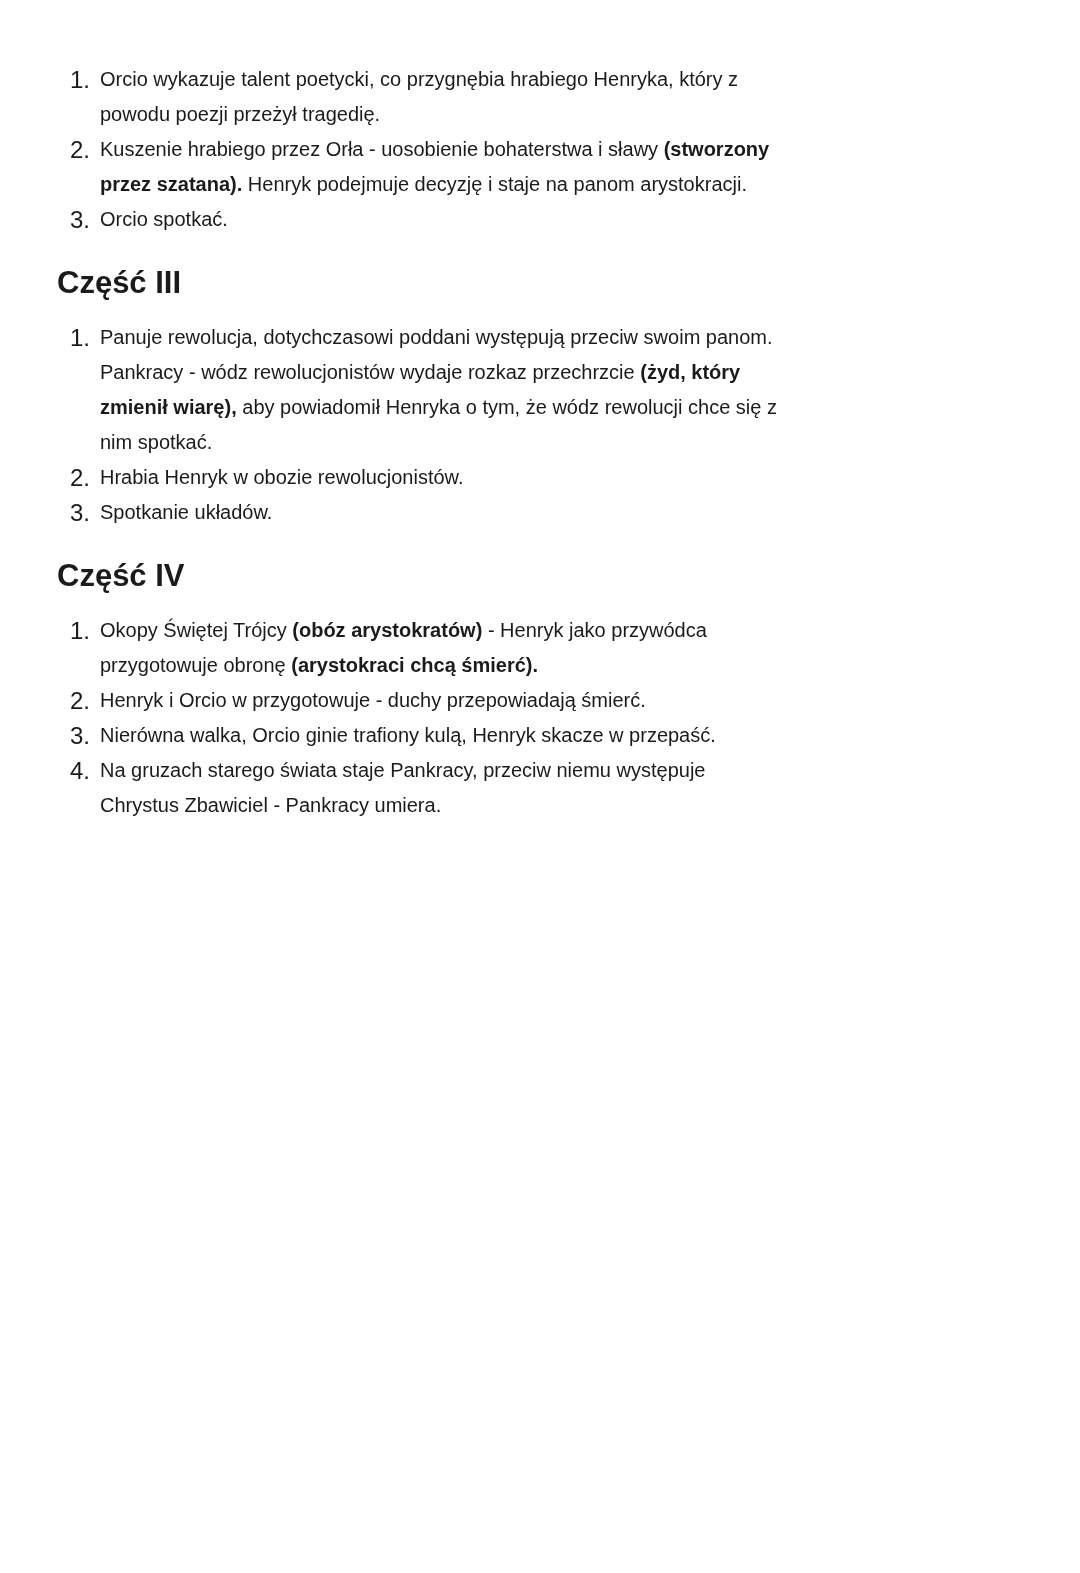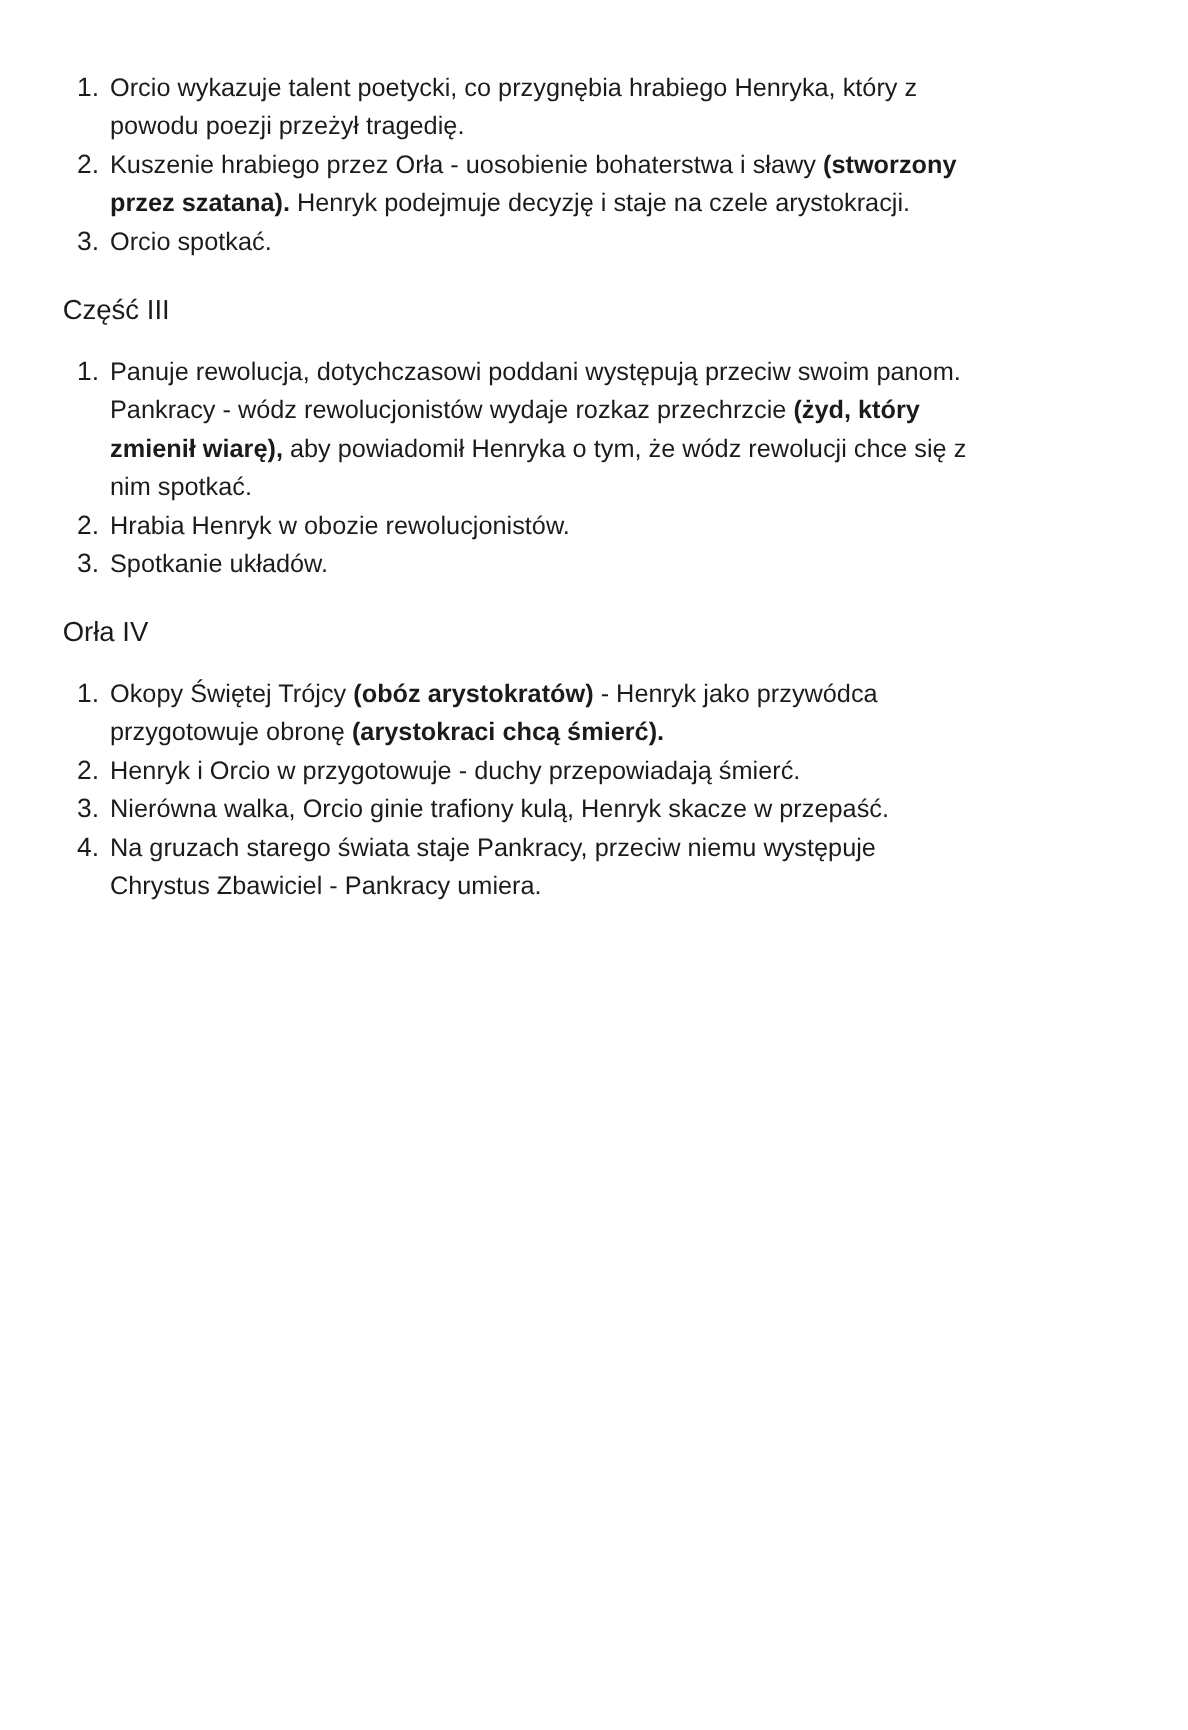--- a/index.html
+++ b/index.html
@@ -15,22 +15,22 @@
     overflow: hidden;
   }
   .page {
     box-sizing: border-box;
     width: 1080px;
     height: 1573px;
     padding: 62px 20px 0 57px;
   }
   .heading {
     margin: 28px 0 20px 0;
-    font-size: 25px;
-    font-weight: 400;
+    font-size: 31px;
+    font-weight: 700;
     line-height: 35px;
     color: inherit;
   }
   .list {
     margin: 0;
     padding: 0;
   }
   .item {
     display: flex;
     align-items: flex-start;
@@ -38,21 +38,21 @@
   .num {
     flex: none;
     width: 33px;
     text-align: right;
     margin-right: 10px;
     font-size: 24px;
     line-height: 35px;
   }
   .txt {
     flex: 1 1 auto;
-    font-size: 23px;
+    font-size: 20px;
     line-height: 35px;
     white-space: pre-wrap;
     min-width: 0;
   }
   .txt strong {
     font-weight: 700;
   }
 </style>
 </head>
 <body style="background: rgb(255, 255, 255); color: rgb(27, 27, 27);">
@@ -61,21 +61,21 @@
   <div id="doc-root">
       <div class="list">
         <div class="item">
           <span class="num">1.</span>
           <div class="txt"><span>Orcio wykazuje talent poetycki, co przygnębia hrabiego Henryka, który z
 powodu poezji przeżył tragedię.</span></div>
         </div>
         <div class="item">
           <span class="num">2.</span>
           <div class="txt"><span>Kuszenie hrabiego przez Orła - uosobienie bohaterstwa i sławy </span><strong>(stworzony
-przez szatana).</strong><span> Henryk podejmuje decyzję i staje na czele arystokracji.</span></div>
+przez szatana).</strong><span> Henryk podejmuje decyzję i staje na panom arystokracji.</span></div>
         </div>
         <div class="item">
           <span class="num">3.</span>
           <div class="txt"><span>Orcio spotkać.</span></div>
         </div>
       </div>
       <h2 class="heading">Część III</h2>
       <div class="list">
         <div class="item">
           <span class="num">1.</span>
@@ -86,21 +86,21 @@
         </div>
         <div class="item">
           <span class="num">2.</span>
           <div class="txt"><span>Hrabia Henryk w obozie rewolucjonistów.</span></div>
         </div>
         <div class="item">
           <span class="num">3.</span>
           <div class="txt"><span>Spotkanie układów.</span></div>
         </div>
       </div>
-      <h2 class="heading">Orła IV</h2>
+      <h2 class="heading">Część IV</h2>
       <div class="list">
         <div class="item">
           <span class="num">1.</span>
           <div class="txt"><span>Okopy Świętej Trójcy </span><strong>(obóz arystokratów)</strong><span> - Henryk jako przywódca
 przygotowuje obronę </span><strong>(arystokraci chcą śmierć).</strong></div>
         </div>
         <div class="item">
           <span class="num">2.</span>
           <div class="txt"><span>Henryk i Orcio w przygotowuje - duchy przepowiadają śmierć.</span></div>
         </div>

